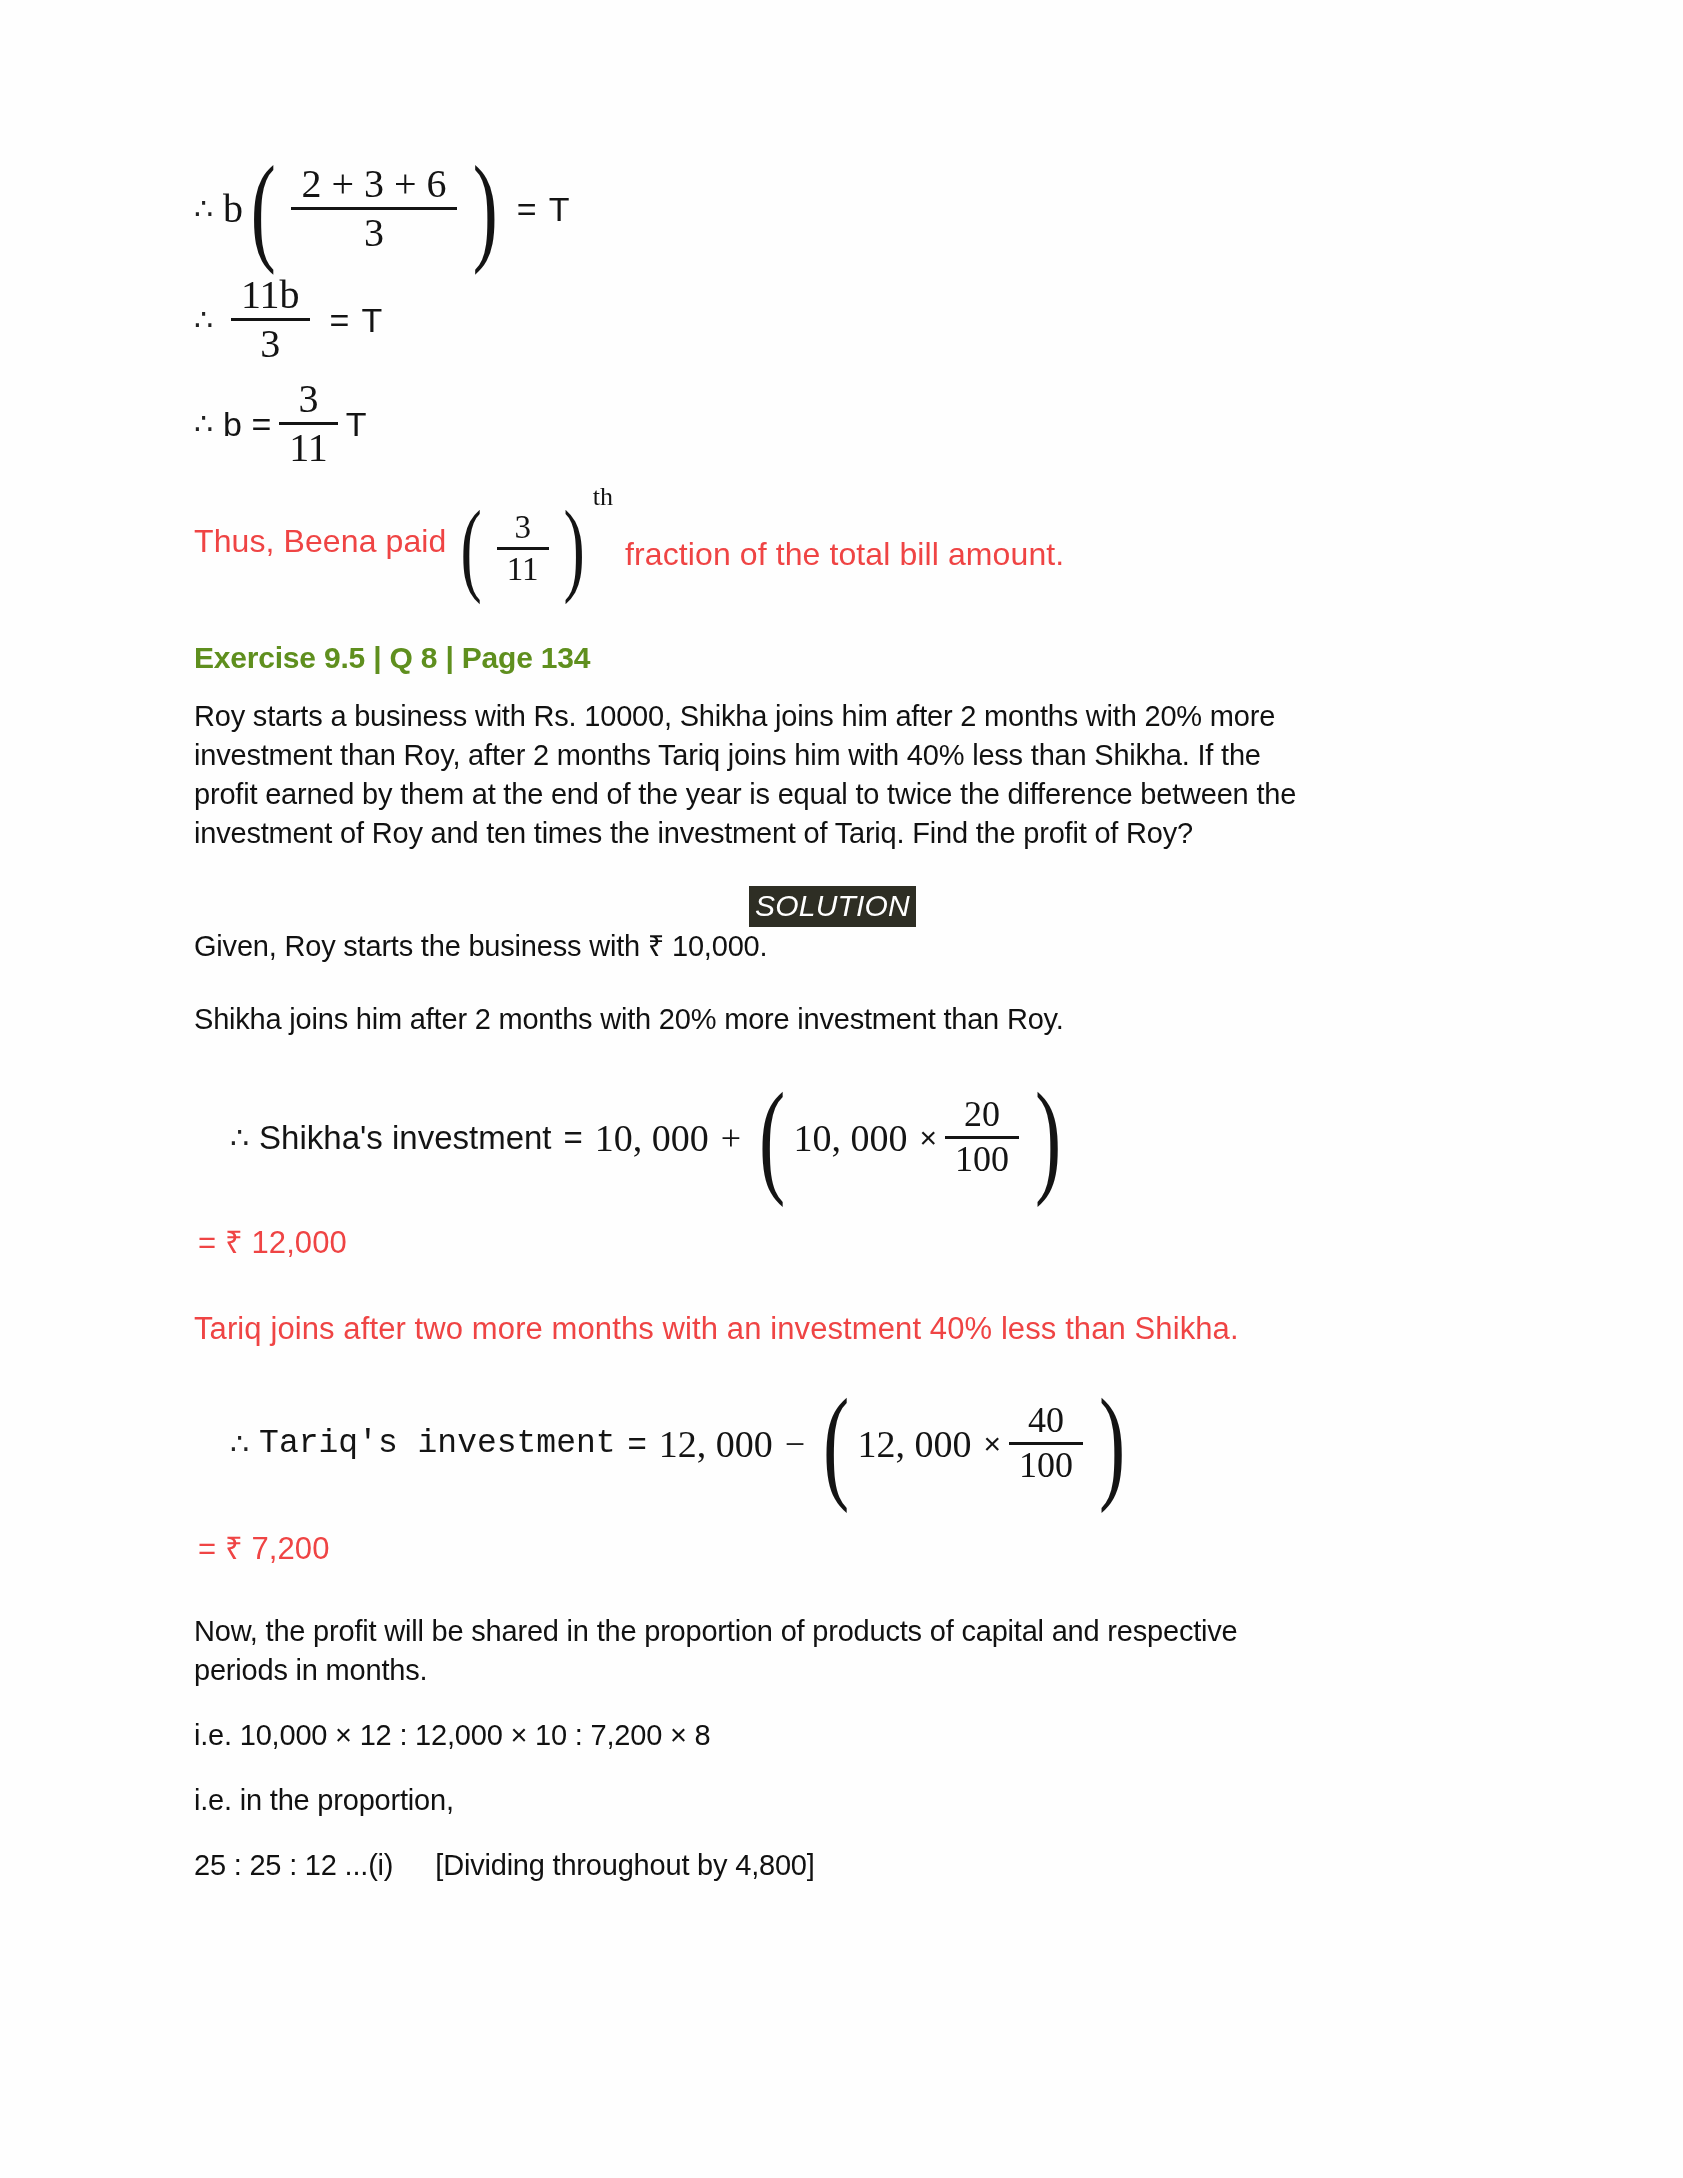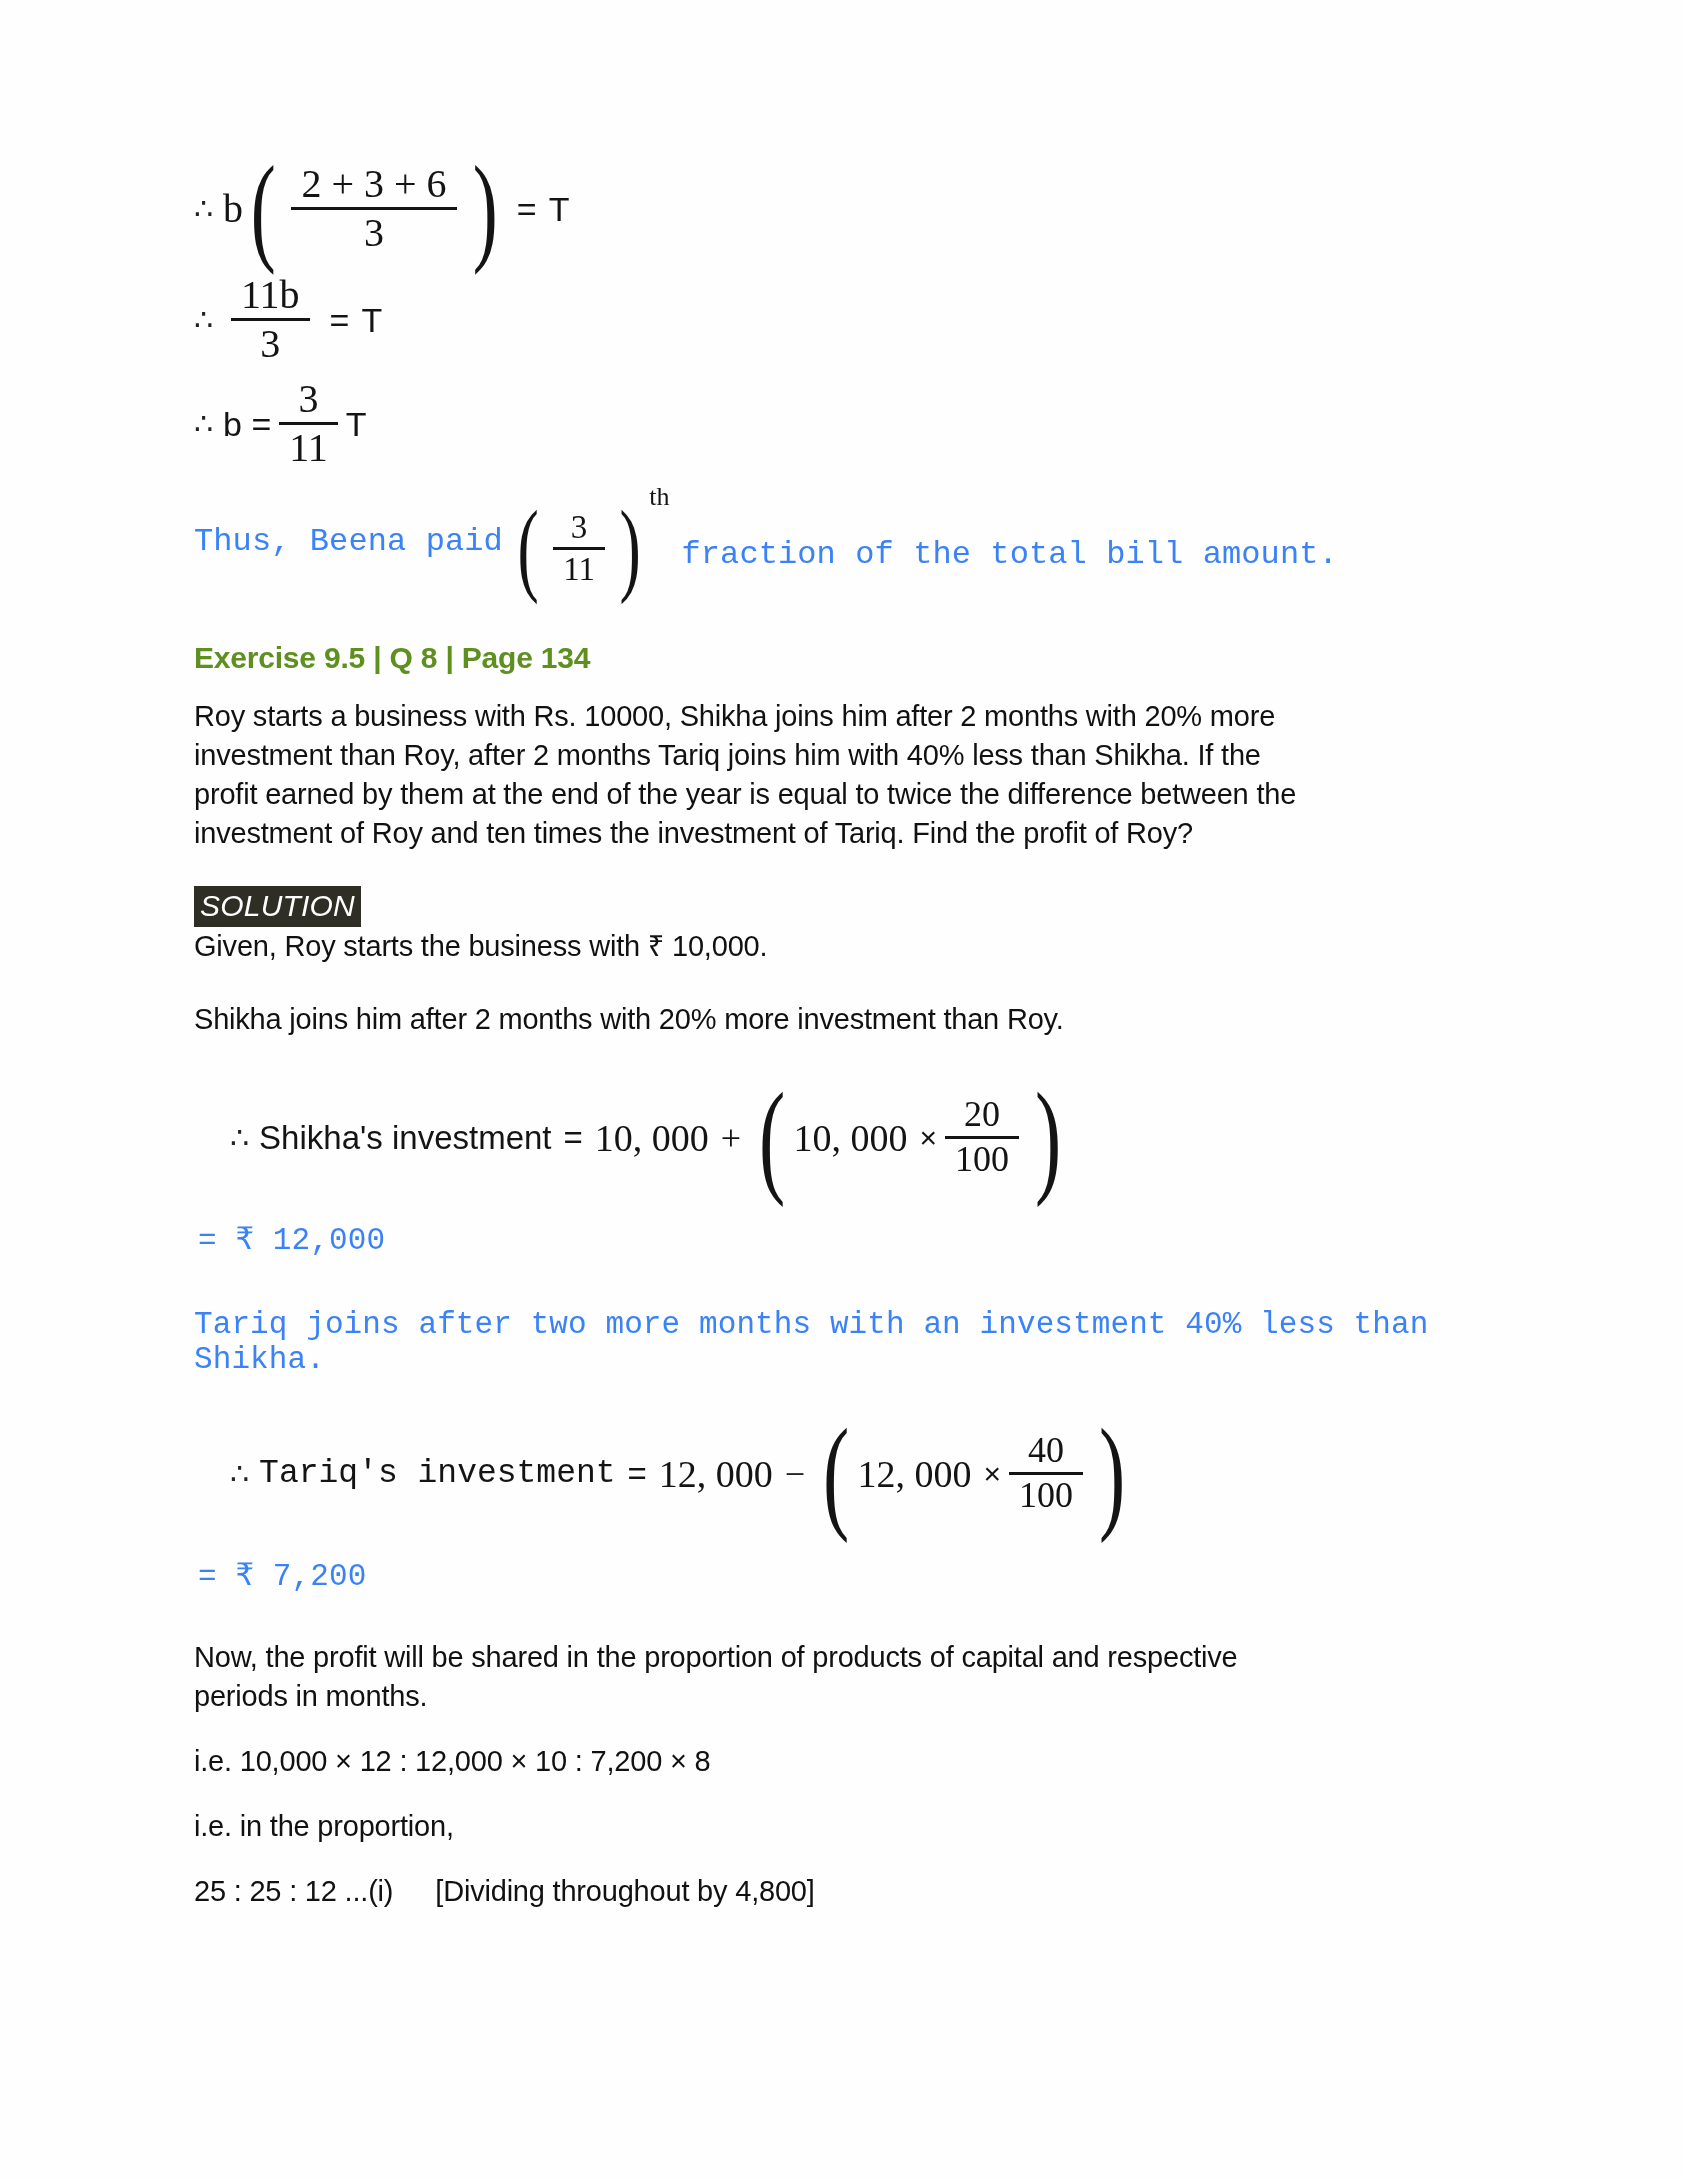--- a/index.html
+++ b/index.html
@@ -84,23 +84,23 @@
 
   
   .ptext {
     font-family: "Liberation Sans", sans-serif;
     font-size: 29px;
     line-height: 1.34;
     color: #111;
     letter-spacing: -0.2px;
   }
   .handwrite {
-    font-family: Liberation Mono, monospace;
+    font-family: Liberation Sans, sans-serif;
     font-size: 31px;
-    color: #3b82f6;
+    color: #ef4444;
     letter-spacing: 0.1px;
   }
 
   .ex-header {
     font-family: "Liberation Sans", sans-serif;
     font-weight: bold;
     font-size: 30px;
     letter-spacing: -0.2px;
   }
 
@@ -177,21 +177,21 @@
 
     <div class="ex-header" style="color:#5f8f1e; margin-top:48px;">Exercise 9.5 | Q 8 | Page 134</div>
 
     <div style="margin-top:22px;">
       <div class="ptext">Roy starts a business with Rs. 10000, Shikha joins him after 2 months with 20% more</div>
       <div class="ptext">investment than Roy, after 2 months Tariq joins him with 40% less than Shikha. If the</div>
       <div class="ptext">profit earned by them at the end of the year is equal to twice the difference between the</div>
       <div class="ptext">investment of Roy and ten times the investment of Tariq.  Find the profit of Roy?</div>
     </div>
 
-    <div style="margin-top:34px;">
+    <div style="margin-top:34px;text-align:center;">
       <span class="solution-tag">SOLUTION</span>
     </div>
 
     <div class="ptext" style="">Given, Roy starts the business with ₹ 10,000.</div>
 
     <div class="ptext" style="margin-top:34px;">Shikha joins him after 2 months with 20% more investment than Roy.</div>
 
     <div class="math" style="margin-top:34px; height:129px; padding-left:36px;">
       <span class="therefore">∴</span>
       <span class="math-sans" style="font-size:33px;">Shikha's investment</span>

